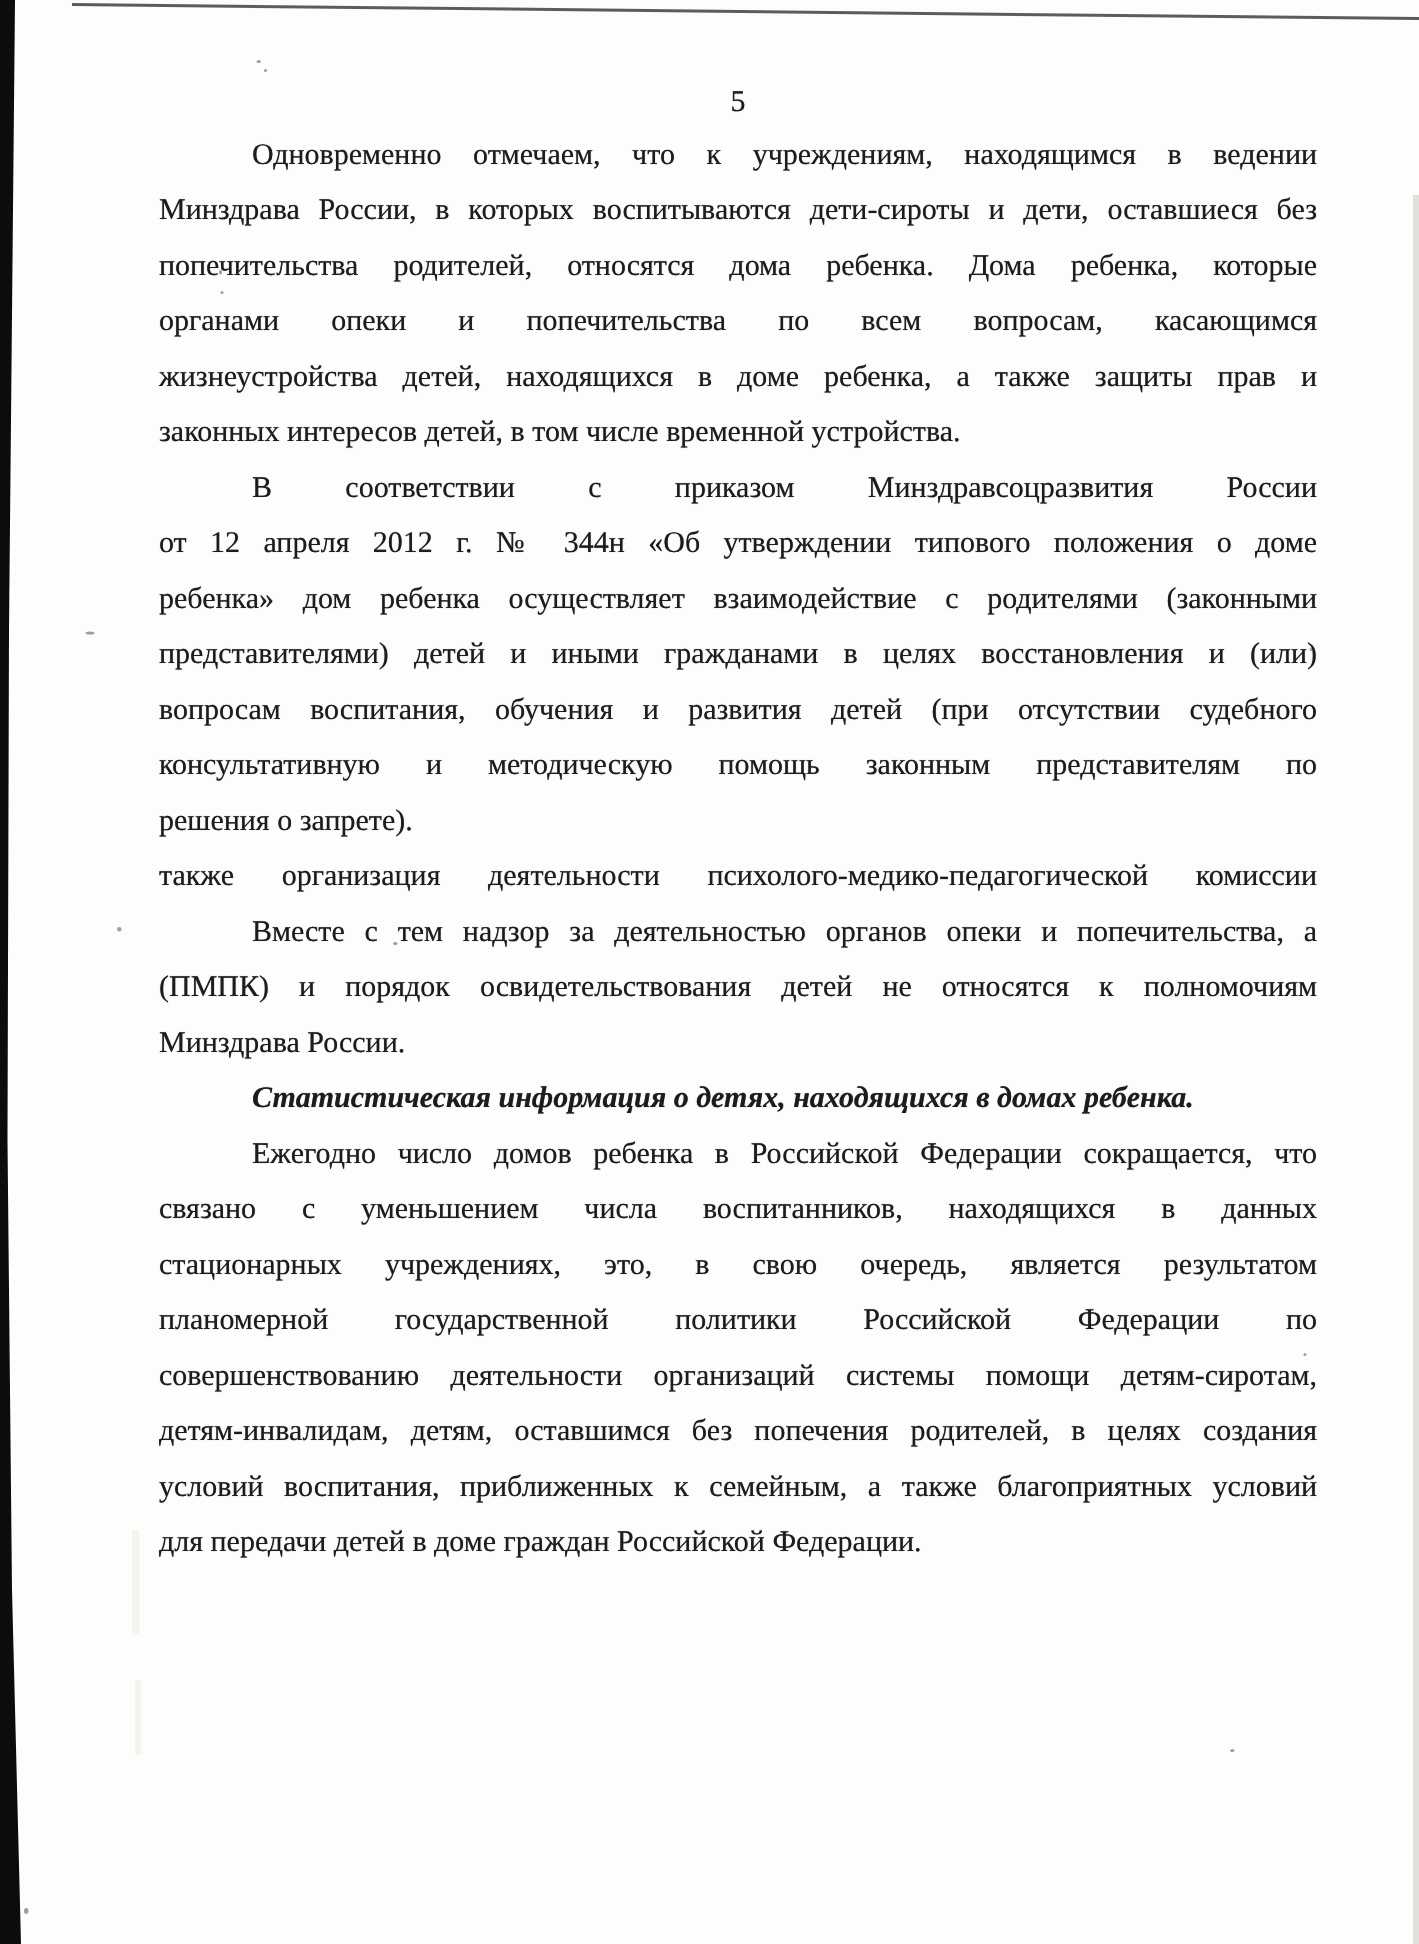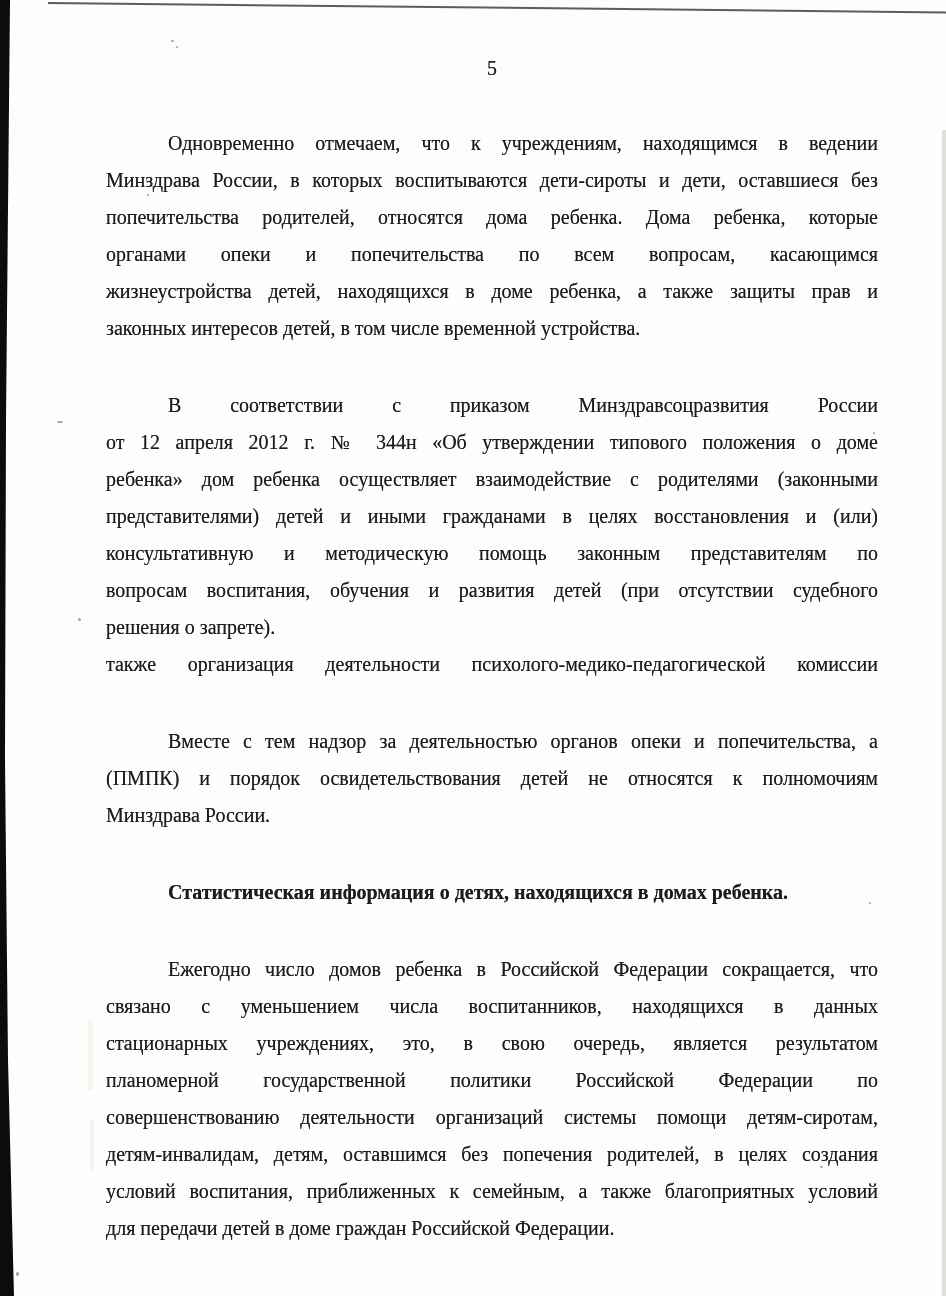--- a/index.html
+++ b/index.html
@@ -70,28 +70,28 @@
     font-size: 20px;
     line-height: 37px;
     text-shadow: 0 0 0.5px rgba(25,25,25,0.7);
   }
   .line {
     text-align: justify;
     text-align-last: justify;
   }
   .line.first {
     text-indent: 62px;
-    margin-top: 40px;
   }
   .line.last {
     text-align-last: left;
   }
   .line.heading {
     font-weight: bold;
     text-align-last: left;
+    font-style: italic;
   }
 </style>
 </head>
 <body>
 
 <div class="page">
 
   <div class="edge-left"></div>
   <div class="edge-top"></div>
   <div class="edge-right"></div>
@@ -115,22 +115,22 @@
       <div class="line paragraph first">Одновременно отмечаем, что к учреждениям, находящимся в ведении</div>
       <div class="line paragraph">Минздрава России, в которых воспитываются дети-сироты и дети, оставшиеся без</div>
       <div class="line paragraph">попечительства родителей, относятся дома ребенка. Дома ребенка, которые</div>
       <div class="line paragraph">органами опеки и попечительства по всем вопросам, касающимся</div>
       <div class="line paragraph">жизнеустройства детей, находящихся в доме ребенка, а также защиты прав и</div>
       <div class="line paragraph last">законных интересов детей, в том числе временной устройства.</div>
       <div class="line paragraph first">В соответствии с приказом Минздравсоцразвития России</div>
       <div class="line paragraph">от 12 апреля 2012 г. № 344н «Об утверждении типового положения о доме</div>
       <div class="line paragraph">ребенка» дом ребенка осуществляет взаимодействие с родителями (законными</div>
       <div class="line paragraph">представителями) детей и иными гражданами в целях восстановления и (или)</div>
+      <div class="line paragraph">вопросам воспитания, обучения и развития детей (при отсутствии судебного</div>
       <div class="line paragraph">консультативную и методическую помощь законным представителям по</div>
-      <div class="line paragraph">вопросам воспитания, обучения и развития детей (при отсутствии судебного</div>
       <div class="line paragraph last">решения о запрете).</div>
       <div class="line paragraph">также организация деятельности психолого-медико-педагогической комиссии</div>
       <div class="line paragraph first">Вместе с тем надзор за деятельностью органов опеки и попечительства, а</div>
       <div class="line paragraph">(ПМПК) и порядок освидетельствования детей не относятся к полномочиям</div>
       <div class="line paragraph last">Минздрава России.</div>
       <div class="line heading first last">Статистическая информация о детях, находящихся в домах ребенка.</div>
       <div class="line paragraph first">Ежегодно число домов ребенка в Российской Федерации сокращается, что</div>
       <div class="line paragraph">связано с уменьшением числа воспитанников, находящихся в данных</div>
       <div class="line paragraph">стационарных учреждениях, это, в свою очередь, является результатом</div>
       <div class="line paragraph">планомерной государственной политики Российской Федерации по</div>

